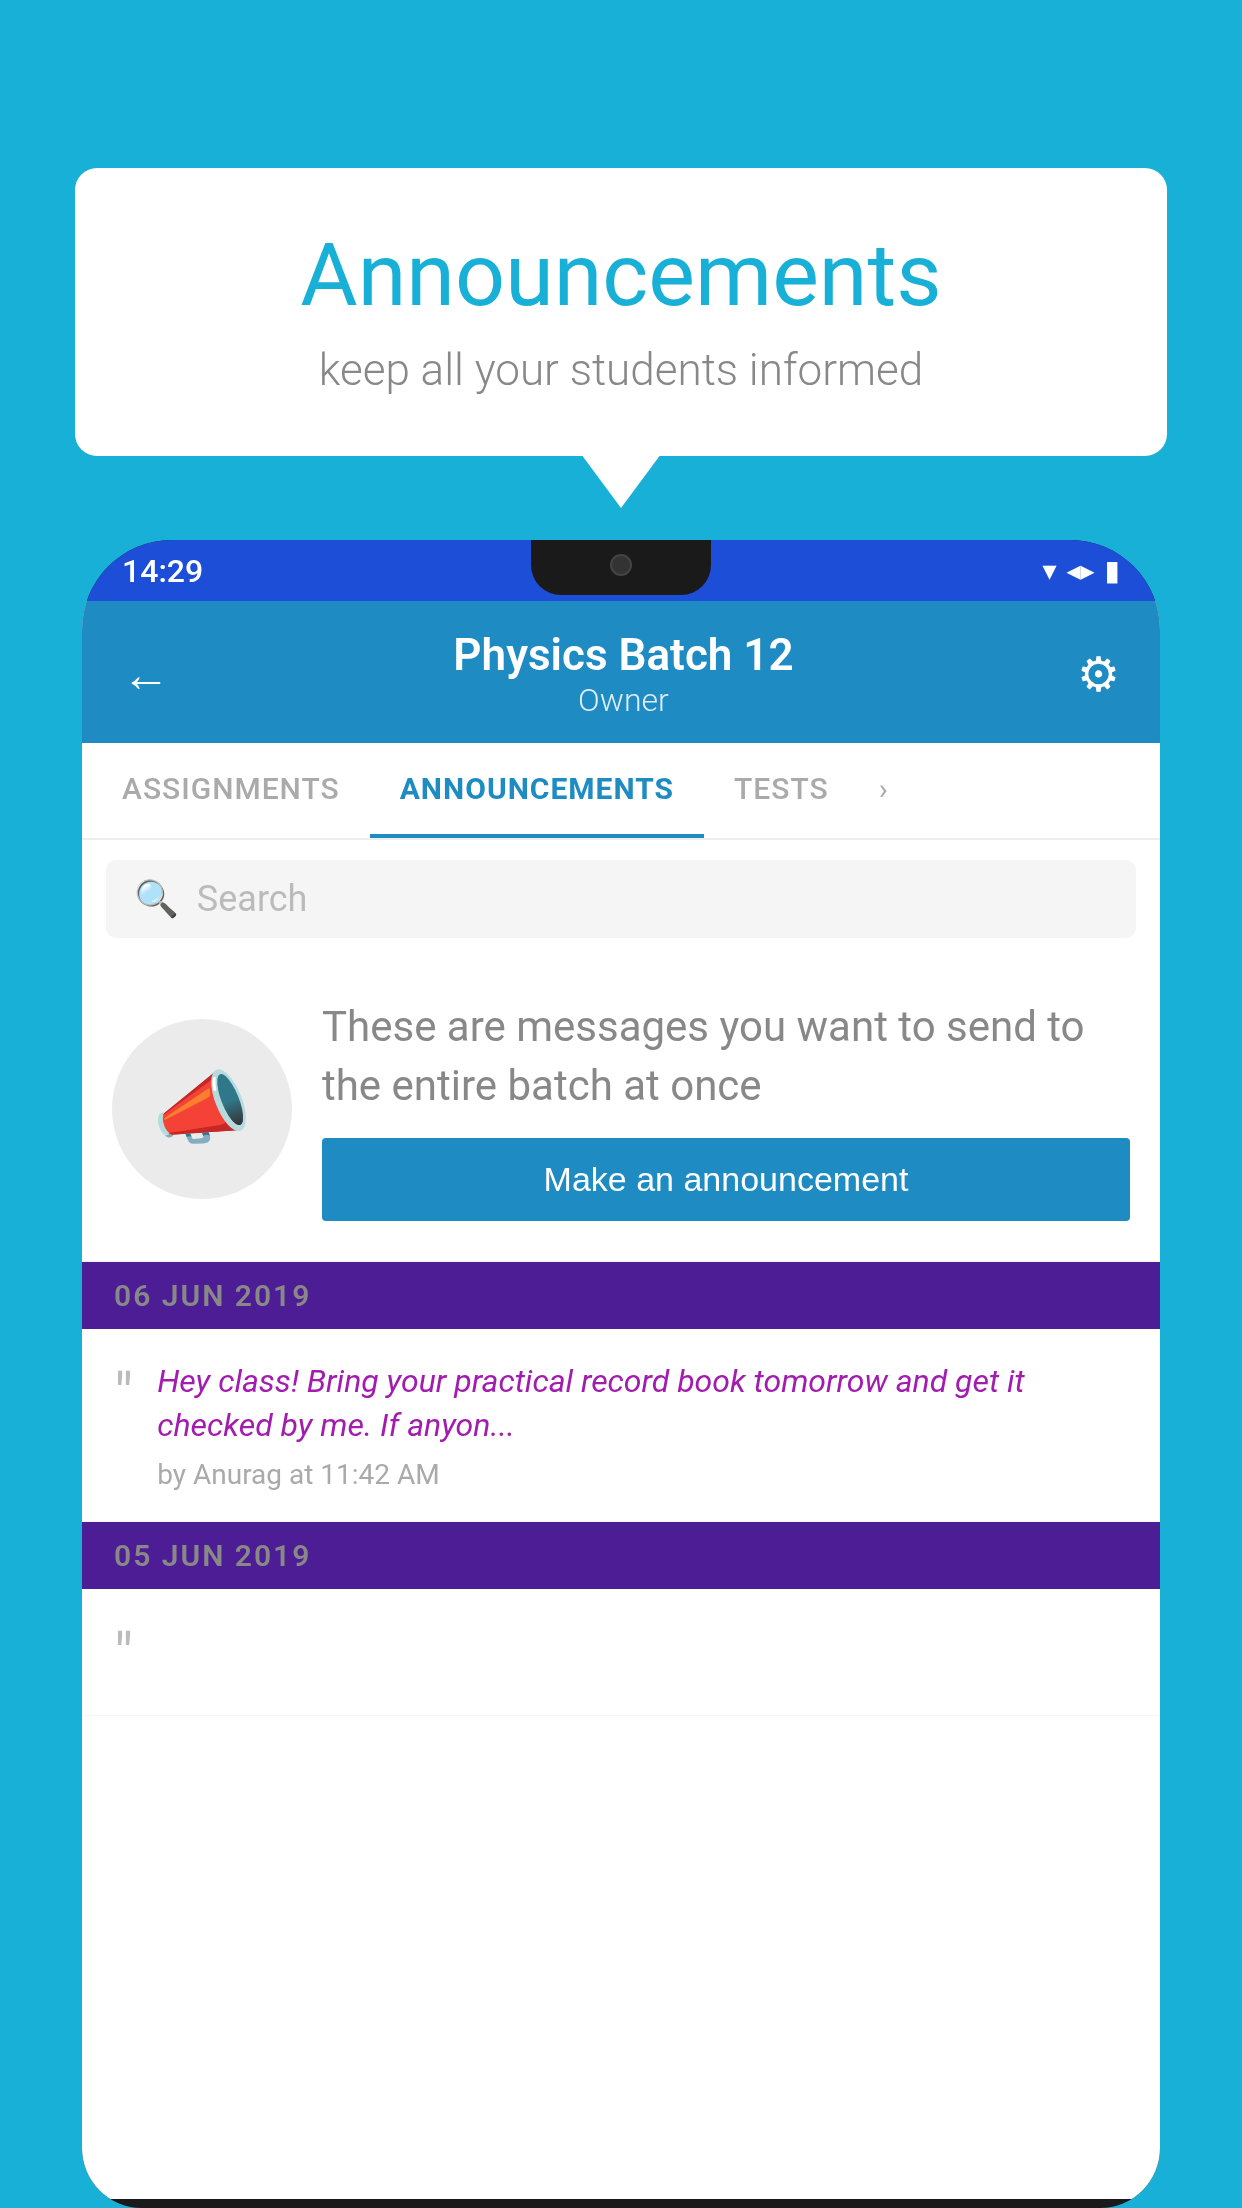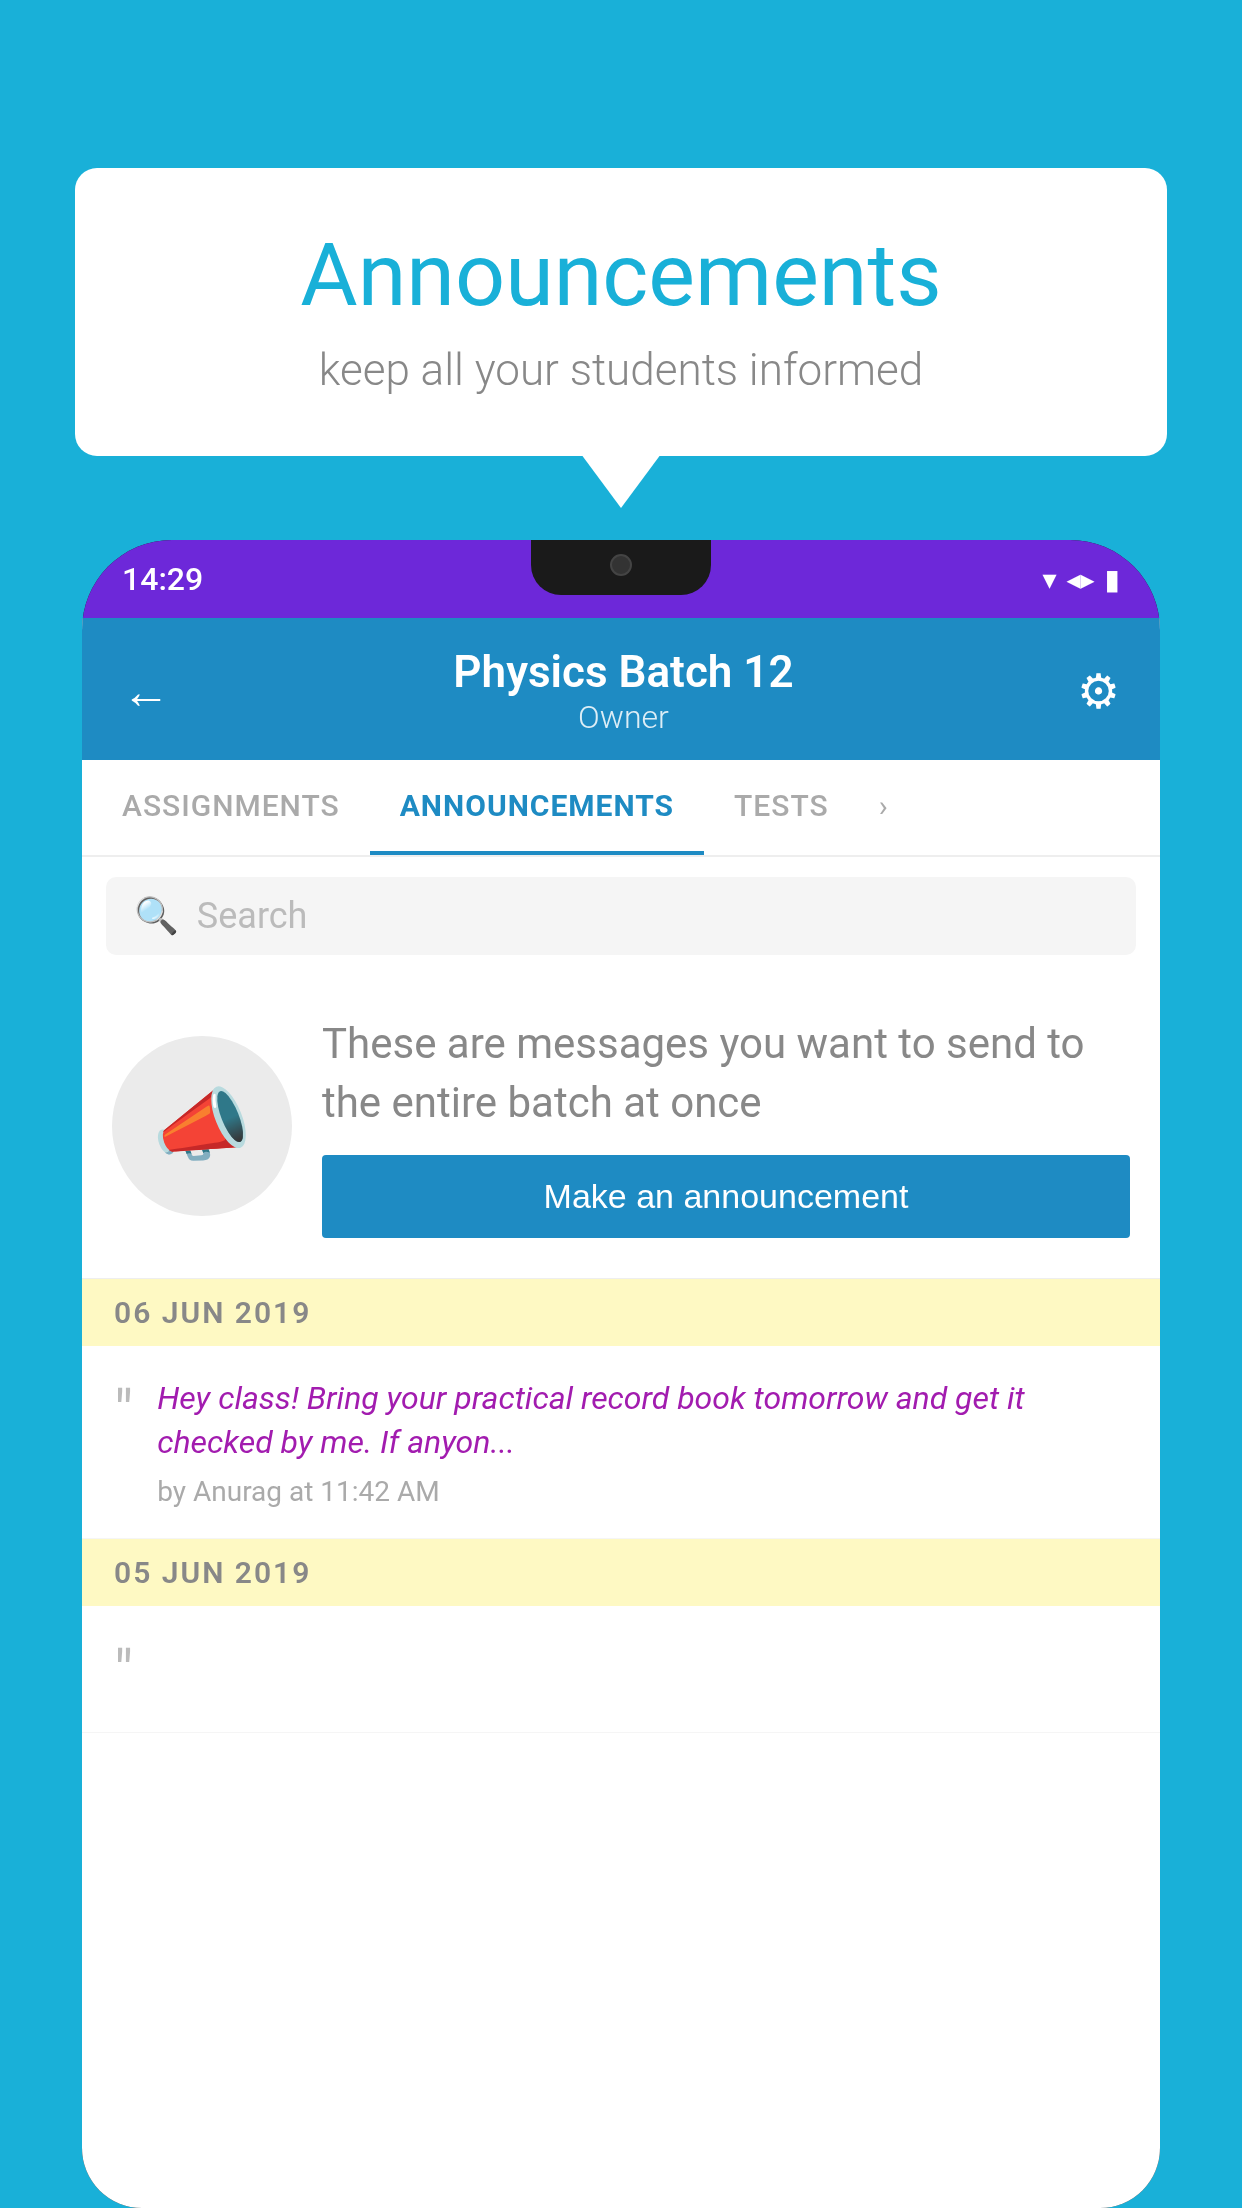--- a/index.html
+++ b/index.html
@@ -56,22 +56,22 @@
       left: 82px;
       right: 82px;
       bottom: 0px;
       background: #1a1a1a;
       border-radius: 90px 90px 60px 60px;
       overflow: hidden;
     }
 
     
     .phone-top-bar {
-      background: #6d28d9;
-      height: 78px;
+      background: #1d4ed8;
+      height: 61px;
       position: relative;
       display: flex;
       align-items: center;
       justify-content: space-between;
       padding: 0 40px;
     }
     .phone-time {
       color: white;
       font-size: 32px;
       font-weight: 500;
@@ -244,21 +244,21 @@
       border-radius: 4px;
       padding: 22px 32px;
       font-size: 34px;
       font-weight: 500;
       cursor: pointer;
       text-align: center;
     }
 
     
     .date-divider {
-      background: #fef9c3;
+      background: #4c1d95;
       padding: 16px 32px;
       font-size: 30px;
       font-weight: 600;
       color: #888;
       letter-spacing: 2px;
     }
 
     
     .announcement-item {
       background: white;

